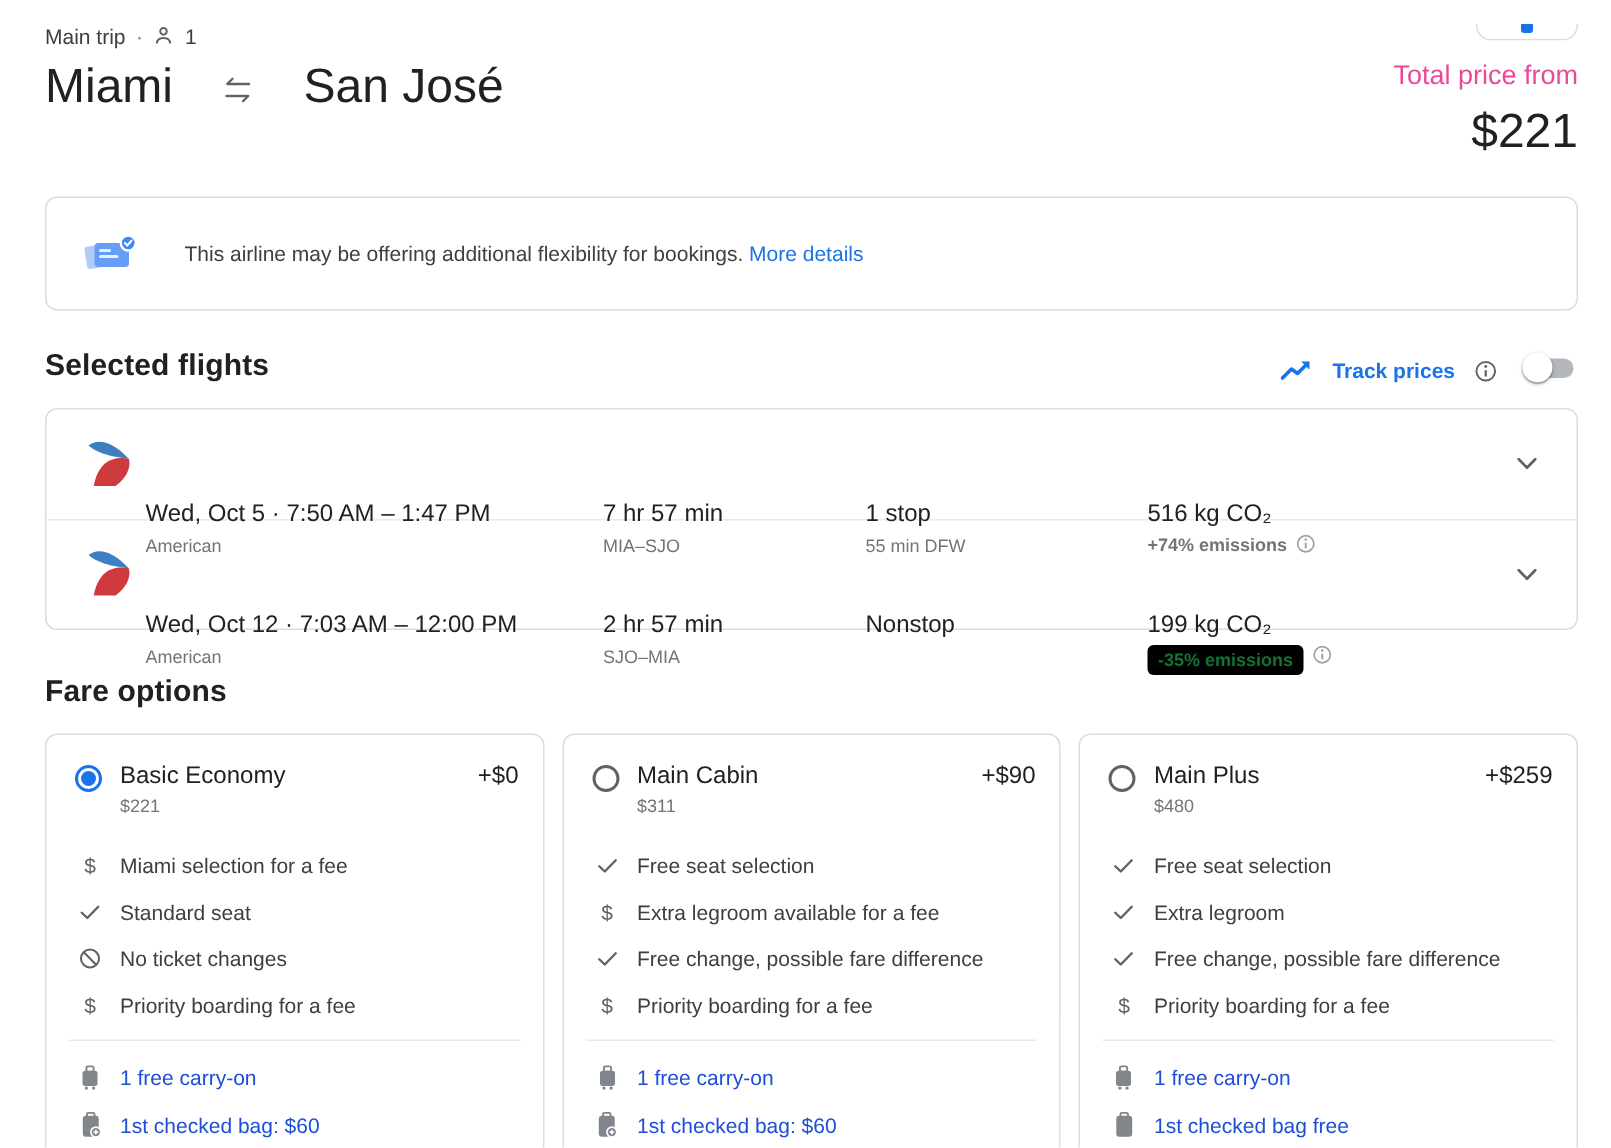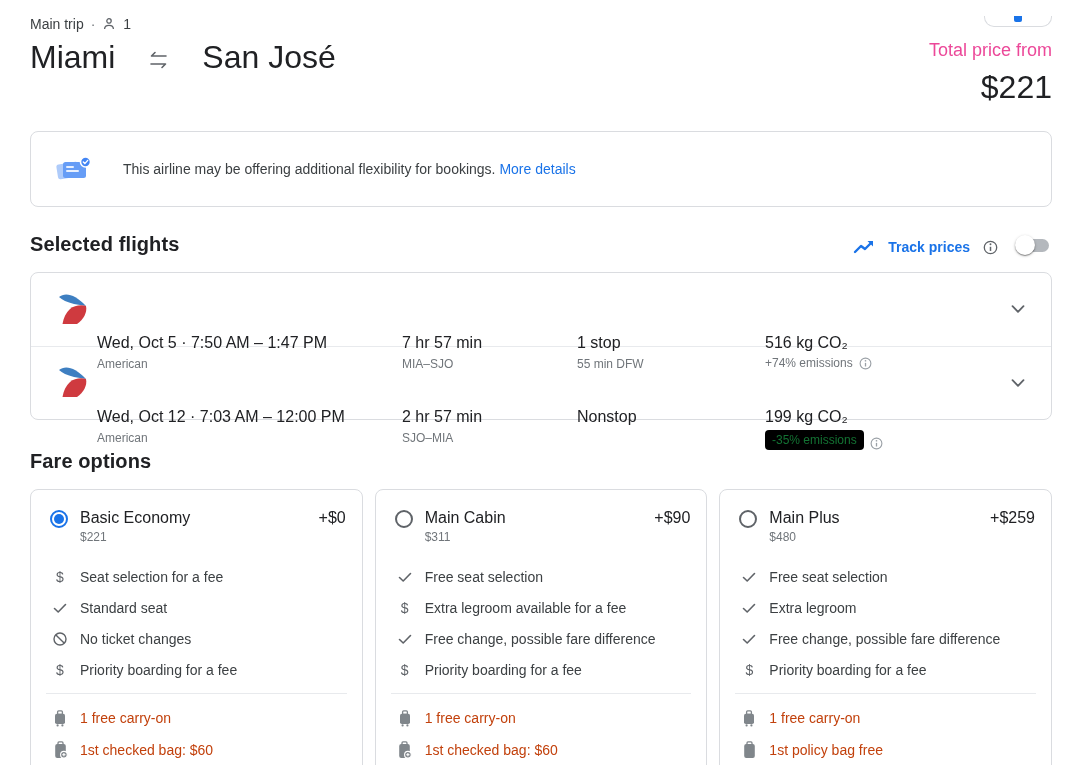--- a/index.html
+++ b/index.html
@@ -46,21 +46,21 @@
   .flight-row { display: flex; height: 73px; cursor: pointer; }
   .flight-row + .flight-row { border-top: 1px solid #e8eaed; }
   .cell-logo { width: 66px; padding-left: 24px; display: flex; align-items: center; }
   .cell { padding-top: 15px; }
   .cell-info { width: 305px; }
   .cell-dur { width: 175px; }
   .cell-stops { width: 188px; }
   .cell-em { flex: 1; }
   .f-title { font-size: 16px; color: #202124; margin-top: 46px; }
   .f-sub { font-size: 12px; color: #70757a; margin-top: 5px; }
-  .em-sub { display: flex; align-items: flex-end; gap: 6px; margin-top: 4px; }
+  .em-sub { display: flex; align-items: flex-start; gap: 6px; margin-top: 4px; font-weight: bold; }
   .em-badge { background: #000000; color: #137333; font-size: 12px; padding: 3px 7px; border-radius: 4px; }
   .cell-chevron { width: 66px; display: flex; align-items: center; justify-content: center; cursor: pointer; }
 
   
   .fare-cards { margin-top: 16px; display: flex; gap: 12px; }
   .fare-card { flex: 1; border: 1px solid #dadce0; border-radius: 8px; min-height: 281px;
     display: flex; flex-direction: column; cursor: pointer; }
   .fc-header { display: flex; align-items: flex-start; padding: 19px 16px 0 19px; }
   .radio { width: 18px; height: 18px; border-radius: 50%; border: 2px solid #5f6368;
     margin-right: 12px; margin-top: 1px; flex: none; display: flex; align-items: center; justify-content: center; cursor: pointer; }
@@ -71,21 +71,21 @@
   .fc-price { font-size: 12px; color: #70757a; margin-top: 3px; }
   .fc-delta { font-size: 16px; color: #202124; }
   .fc-features { padding: 17px 16px 6px 19px; }
   .feat { display: flex; align-items: center; height: 31px; }
   .fi { width: 20px; display: flex; align-items: center; justify-content: center; flex: none; }
   .fi.dollar { font-size: 14px; color: #5f6368; }
   .feat-text { margin-left: 10px; font-size: 14px; color: #3c4043; }
   .fc-divider { border-top: 1px solid #e8eaed; margin: 2px 15px 0 15px; }
   .fc-bags { padding: 8px 16px 12px 19px; }
   .bag-row { display: flex; align-items: center; height: 32px; }
-  .bag-text { margin-left: 10px; font-size: 14px; color: #c2410c; }
+  .bag-text { margin-left: 10px; font-size: 14px; color: #1d4ed8; }
 
   
   .fare-footer { margin-top: 20px; font-size: 12px; color: #5f6368; }
   .fare-footer a { color: #3c4043; text-decoration: underline; cursor: pointer; }
 </style>
 </head>
 <body>
 
 <div class="page">
 
@@ -246,21 +246,21 @@
           </div>
         <div class="fc-titleblock">
           <div class="fc-name">Basic Economy</div>
           <div class="fc-price">$221</div>
         </div>
         <div class="fc-delta">+$0</div>
       </div>
       <div class="fc-features">
         <div class="feat">
           <span class="fi dollar">$</span>
-          <span class="feat-text">Seat selection for a fee</span>
+          <span class="feat-text">Miami selection for a fee</span>
         </div>
         <div class="feat">
           <span class="fi">
             <svg width="16" height="16" viewBox="0 0 16 16">
                 <path d="M2.5 8.5 L6.2 12 L13.5 4.5" stroke="#5f6368" stroke-width="1.6" fill="none" stroke-linecap="round" stroke-linejoin="round"></path>
               </svg>
           </span>
           <span class="feat-text">Standard seat</span>
         </div>
         <div class="feat">
@@ -420,21 +420,21 @@
           </span>
           <span class="bag-text">1 free carry-on</span>
         </div>
         <div class="bag-row">
           <span class="fi">
             <svg width="15" height="18" viewBox="0 0 15 18">
                 <rect x="5" y="0.9" width="5" height="3.2" rx="1" fill="none" stroke="#80868b" stroke-width="1.3"></rect>
                 <rect x="2.2" y="2.9" width="10.6" height="14" rx="2" fill="#80868b"></rect>
               </svg>
           </span>
-          <span class="bag-text">1st policy bag free</span>
+          <span class="bag-text">1st checked bag free</span>
         </div>
       </div>
     </div>
 
   </div>
 
   <div class="fare-footer">
     <span>Fare and baggage fees apply to your entire trip.</span>
     <a>American bag policy</a>
   </div>

